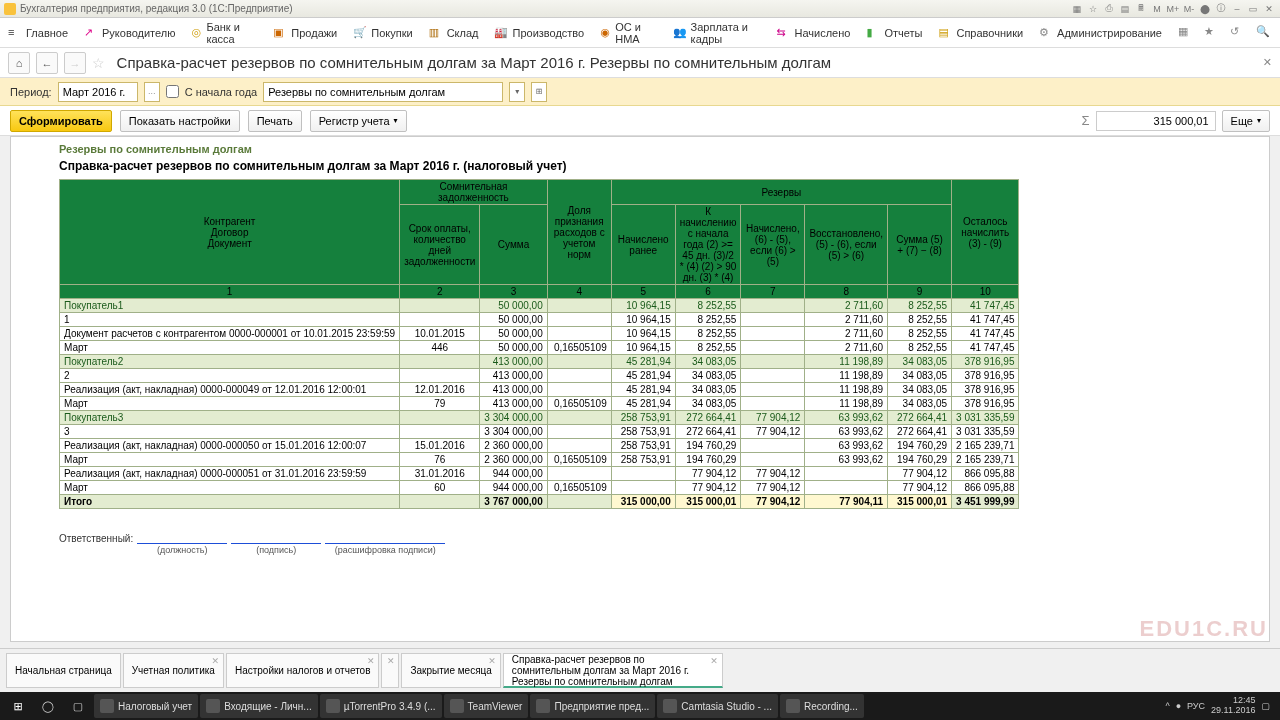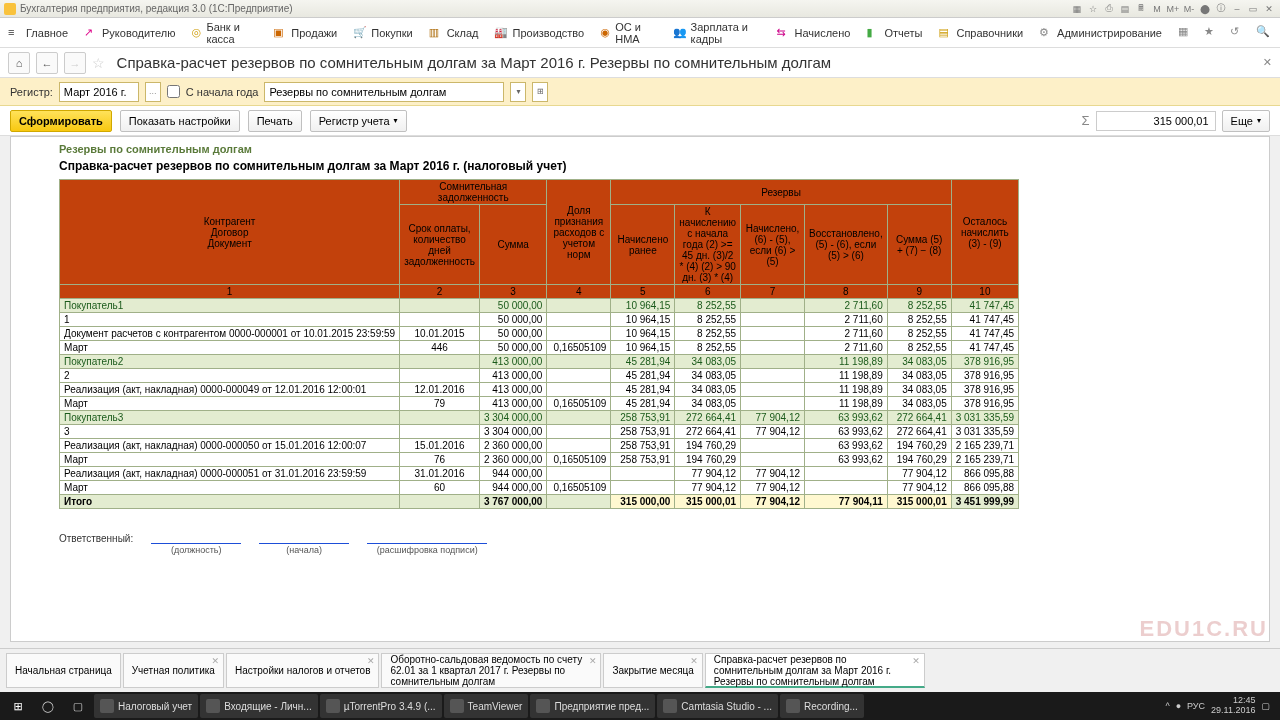--- a/index.html
+++ b/index.html
@@ -37,33 +37,33 @@
 .actionbar .sum .sigma { font-size: 13px; color: #888; }
 .actionbar .sum input { width: 120px; height: 20px; border: 1px solid #ccc; text-align: right; padding: 0 6px; font-size: 11px; }
 
 .report { position: absolute; top: 136px; left: 10px; right: 10px; bottom: 78px; background: #fff; border: 1px solid #ccc; overflow: auto; }
 .report .inner { padding: 4px 8px; }
 .rtitle1 { font-size: 11px; color: #5a7a3a; font-weight: bold; padding: 2px 40px; }
 .rtitle2 { font-size: 12px; font-weight: bold; padding: 2px 40px 6px; }
 
 table.rep { border-collapse: collapse; margin-left: 40px; font-size: 10px; }
 table.rep th, table.rep td { border: 1px solid #a0b088; padding: 1px 4px; vertical-align: middle; }
-table.rep th { background: #c2410c; font-weight: normal; }
+table.rep th { background: #15803d; font-weight: normal; }
 table.rep td { text-align: right; background: #fff; white-space: nowrap; }
 table.rep td.l { text-align: left; }
 table.rep td.c { text-align: center; }
 table.rep tr.grp td { background: #e3ecd0; color: #1a5a1a; }
 table.rep tr.grp td.l { font-weight: normal; }
 table.rep tr.tot td { background: #e3ecd0; font-weight: bold; }
 table.rep tr.tot td.hl { background: #fff8d0; }
 .colA { width: 140px; }
 .colB { width: 60px; }
 .colC { width: 64px; }
 
-.sign { margin: 24px 0 0 40px; font-size: 10px; display: flex; align-items: flex-end; gap: 18px; }
+.sign { margin: 24px 0 0 40px; font-size: 10px; display: flex; align-items: flex-end; gap: 4px; }
 .sign .lbl { color: #333; }
 .sign .line { border-bottom: 1px solid #1d4ed8; width: 90px; position: relative; }
 .sign .cap { position: absolute; top: 2px; left: 0; right: 0; text-align: center; color: #555; font-size: 9px; }
 
 .tabs { position: absolute; bottom: 28px; left: 0; right: 0; height: 44px; background: #f0f0f0; border-top: 1px solid #ccc; display: flex; align-items: stretch; padding: 4px 6px; gap: 2px; }
 .tabs .tab { background: #fafafa; border: 1px solid #ccc; padding: 4px 8px; font-size: 10px; display: flex; align-items: center; max-width: 220px; position: relative; }
 .tabs .tab.active { background: #fff; border-bottom: 2px solid #4a8; }
 .tabs .tab .x { position: absolute; top: 2px; right: 4px; color: #aaa; font-size: 9px; }
 
 .taskbar { position: absolute; bottom: 0; left: 0; right: 0; height: 28px; background: #1a1a1a; display: flex; align-items: center; padding: 0 4px; gap: 2px; }
@@ -162,21 +162,21 @@
 <div class="navbar">
   <span class="btn">⌂</span>
   <span class="btn">←</span>
   <span class="btn" style="color:#ccc">→</span>
   <span class="star">☆</span>
   <span class="title">Справка-расчет резервов по сомнительным долгам за Март 2016 г. Резервы по сомнительным долгам</span>
   <span class="close">✕</span>
 </div>
 
 <div class="filterbar">
-  <label>Регистр:</label>
+  <label>Период:</label>
   <input type="text" class="period" value="Март 2016 г." style="">
   <span class="ddbtn">…</span>
   <input type="checkbox" style="">
   <label>С начала года</label>
   <input type="text" class="sel" value="Резервы по сомнительным долгам" style="">
   <span class="ddbtn">▾</span>
   <span class="ddbtn">⊞</span>
 </div>
 
 <div class="actionbar">
@@ -206,21 +206,21 @@
         <tr>
           <th rowspan="2" class="colA" style="white-space:pre-line">Контрагент
 Договор
 Документ</th>
           <th colspan="2">Сомнительная задолженность</th>
           <th rowspan="2" class="colC">Доля признания расходов с учетом норм</th>
           <th colspan="5">Резервы</th>
           <th rowspan="2" class="colC">Осталось начислить (3) - (9)</th>
         </tr>
         <tr>
-          <th class="colB">Срок оплаты, количество дней задолженность</th>
+          <th class="colB">Срок оплаты, количество дней задолженности</th>
           <th class="colC">Сумма</th>
           <th class="colC">Начислено ранее</th>
           <th class="colC">К начислению с начала года (2) &gt;= 45 дн. (3)/2 * (4)  (2) &gt; 90 дн. (3) * (4)</th>
           <th class="colC">Начислено, (6) - (5), если (6) &gt; (5)</th>
           <th class="colC">Восстановлено, (5) - (6), если (5) &gt; (6)</th>
           <th class="colC">Сумма (5) + (7) − (8)</th>
         </tr>
         <tr id="colnum-row">
             <th>1</th>
             <th>2</th>
@@ -418,21 +418,21 @@
             <td>3 451 999,99</td>
           </tr>
       </tfoot>
     </table>
     <div class="sign">
       <span class="lbl">Ответственный:</span>
       <span class="line">
           <span class="cap">(должность)</span>
         </span>
       <span class="line">
-          <span class="cap">(начала)</span>
+          <span class="cap">(подпись)</span>
         </span>
       <span class="line" style="width:120px">
           <span class="cap">(расшифровка подписи)</span>
         </span>
     </div>
   </div>
 </div>
 
 <div class="watermark">EDU1C.RU</div>
 
@@ -442,21 +442,20 @@
     </div>
     <div class="tab">
       <span>Учетная политика</span>
       <span class="x">✕</span>
     </div>
     <div class="tab">
       <span>Настройки налогов и отчетов</span>
       <span class="x">✕</span>
     </div>
     <div class="tab">
-      <span>Оборотно-сальдовая ведомость по счету 62.01 за 1 квартал 2017 г. Резервы по сомнительным долгам</span>
       <span class="x">✕</span>
     </div>
     <div class="tab">
       <span>Закрытие месяца</span>
       <span class="x">✕</span>
     </div>
     <div class="tab active">
       <span>Справка-расчет резервов по сомнительным долгам за Март 2016 г. Резервы по сомнительным долгам</span>
       <span class="x">✕</span>
     </div>

